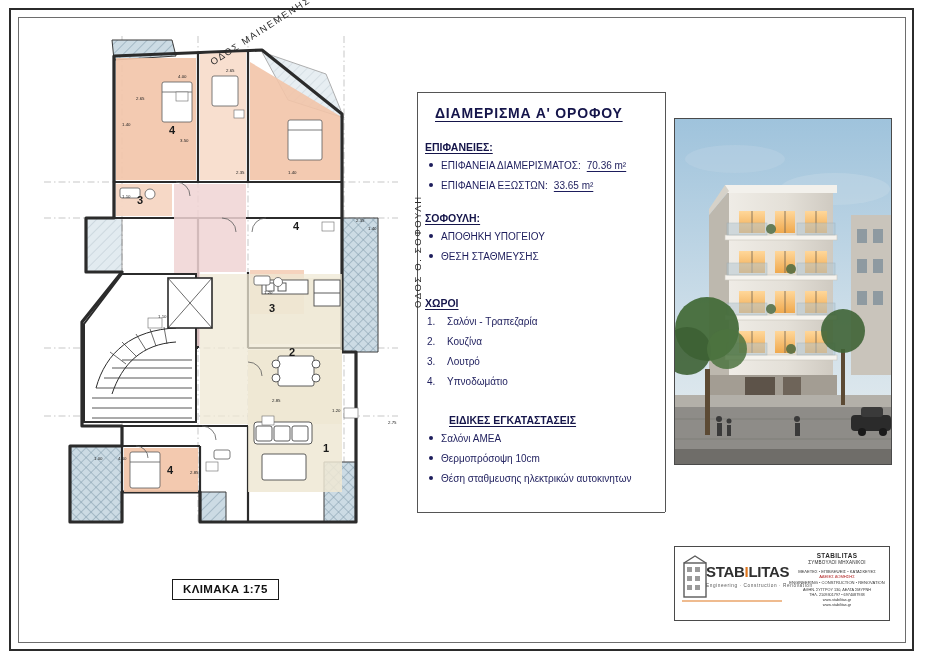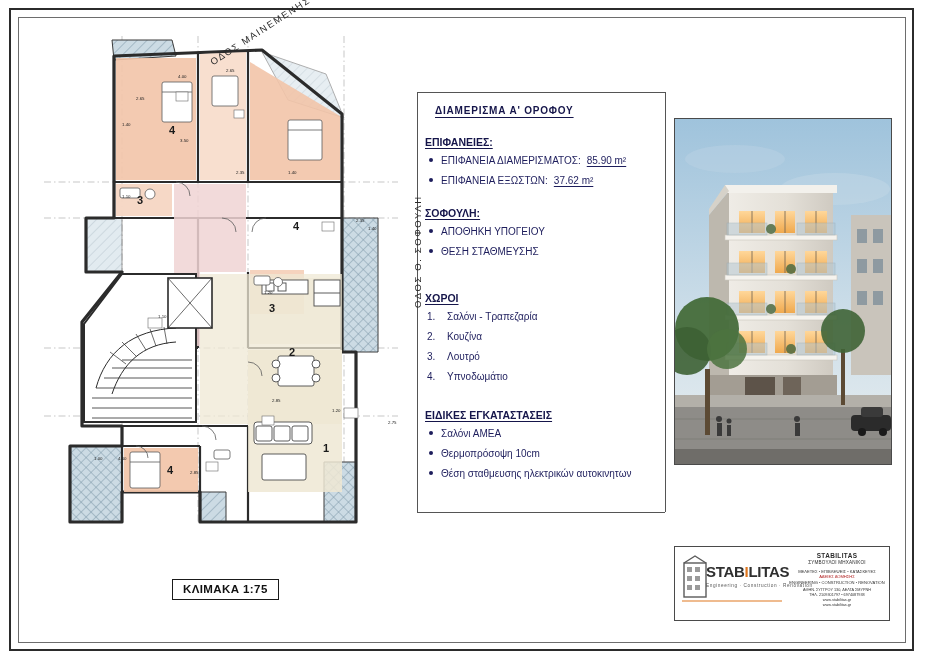--- a/index.html
+++ b/index.html
@@ -86,21 +86,21 @@
 
   
   #info {
     position: absolute;
     left: 425px;
     top: 105px;
     width: 240px;
     color: #1d1d3a;
   }
   #info .title {
-    font-size: 10px;
+    font-size: 14px;
     font-weight: bold;
     letter-spacing: 0.8px;
     color: #15154a;
     text-decoration: underline;
     text-underline-offset: 3px;
     margin-left: 10px;
     white-space: nowrap;
   }
   .sec-head {
     font-size: 10.5px;
@@ -481,42 +481,42 @@
   <div class="street-label" id="street-top">ΟΔΟΣ ΜΑΙΝΕΜΕΝΗΣ</div>
   <div class="street-label" id="street-right">ΟΔΟΣ Θ. ΣΟΦΟΥΛΗ</div>
 
   <div id="info">
 
     <div class="title">ΔΙΑΜΕΡΙΣΜΑ Α' ΟΡΟΦΟΥ</div>
 
     <div class="sec-head">ΕΠΙΦΑΝΕΙΕΣ:</div>
     <ul class="bullets">
       <li>
-        <span>ΕΠΙΦΑΝΕΙΑ ΔΙΑΜΕΡΙΣΜΑΤΟΣ:</span><span class="row-val">85.90 m²</span>
+        <span>ΕΠΙΦΑΝΕΙΑ ΔΙΑΜΕΡΙΣΜΑΤΟΣ:</span><span class="row-val">70.36 m²</span>
       </li>
       <li>
-        <span>ΕΠΙΦΑΝΕΙΑ ΕΞΩΣΤΩΝ:</span><span class="row-val">37.62 m²</span>
+        <span>ΕΠΙΦΑΝΕΙΑ ΕΞΩΣΤΩΝ:</span><span class="row-val">33.65 m²</span>
       </li>
     </ul>
 
     <div class="sec-head">ΣΟΦΟΥΛΗ:</div>
     <ul class="bullets">
       <li>ΑΠΟΘΗΚΗ ΥΠΟΓΕΙΟΥ</li>
       <li>ΘΕΣΗ ΣΤΑΘΜΕΥΣΗΣ</li>
     </ul>
 
     <div class="sec-head" style="margin-top:34px;">ΧΩΡΟΙ</div>
     <ol class="numlist">
       <li>Σαλόνι - Τραπεζαρία</li>
       <li>Κουζίνα</li>
       <li>Λουτρό</li>
       <li>Υπνοδωμάτιο</li>
     </ol>
 
-    <div class="sec-head" style="margin-top:26px;">ΕΙΔΙΚΕΣ ΕΓΚΑΤΑΣΤΑΣΕΙΣ</div>
+    <div class="sec-head" style="margin-top:26px;margin-left:24px;">ΕΙΔΙΚΕΣ ΕΓΚΑΤΑΣΤΑΣΕΙΣ</div>
     <ul class="bullets">
       <li>Σαλόνι ΑΜΕΑ</li>
       <li>Θερμοπρόσοψη 10cm</li>
       <li>Θέση σταθμευσης ηλεκτρικών αυτοκινητων</li>
     </ul>
   </div>
 
   <div id="render">
     <svg width="216" height="345" viewBox="0 0 216 345" xmlns="http://www.w3.org/2000/svg">
       <defs>

